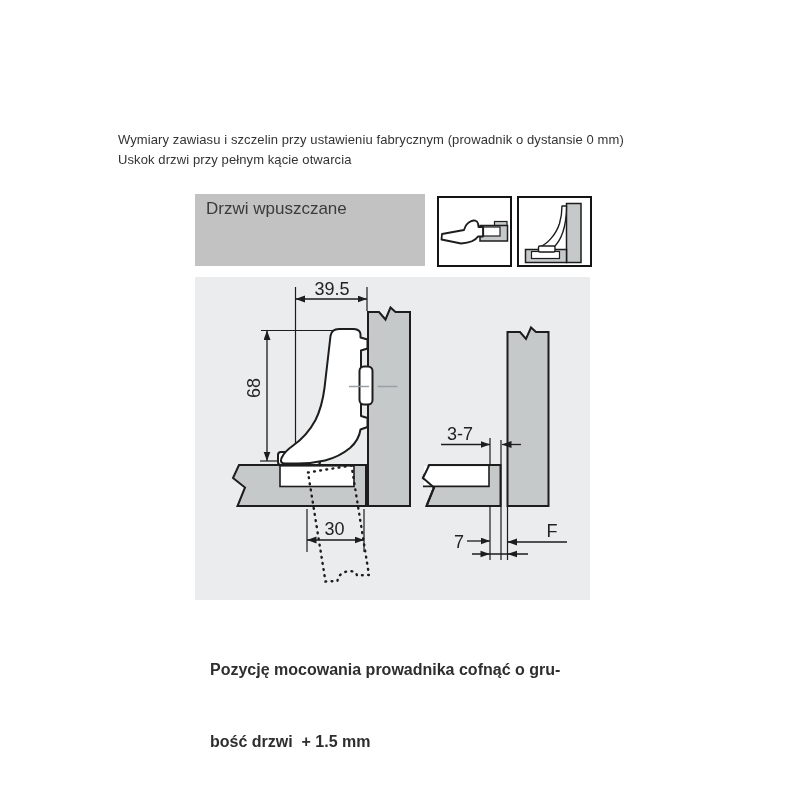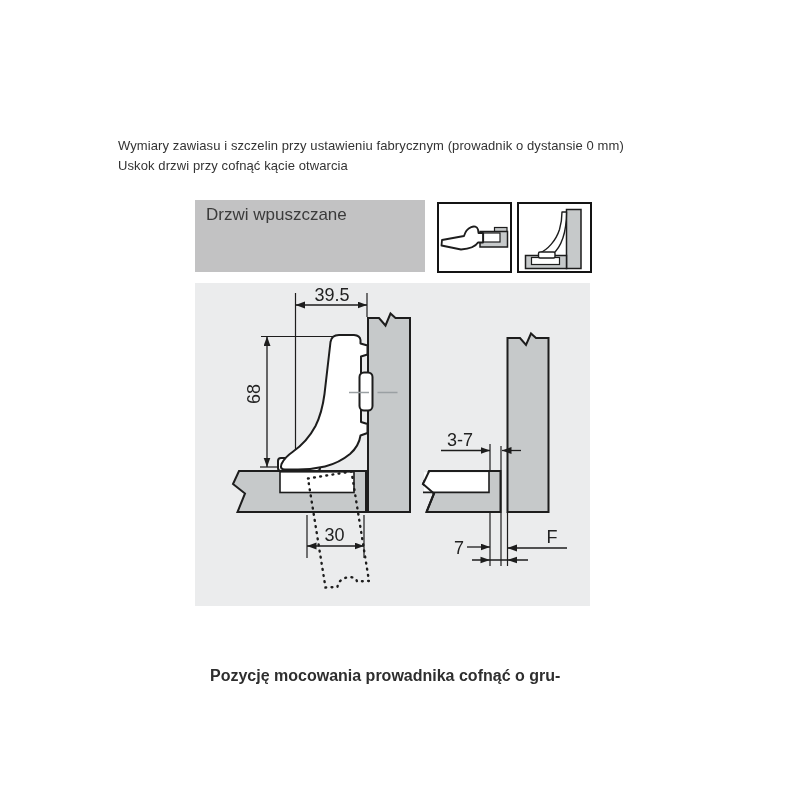--- a/index.html
+++ b/index.html
@@ -1,20 +1,20 @@
 <!DOCTYPE html>
 <html><head>
 <meta charset="utf-8">
 <style>
   html,body{margin:0;padding:0;}
   body{
     width:800px;height:800px;background:#ffffff;position:relative;
     font-family:"Liberation Sans","DejaVu Sans",sans-serif;overflow:hidden;
   }
-  .abs{position:absolute;margin-top:6px;}
+  .abs{position:absolute;}
   .intro{
     left:118px;top:130px;width:600px;
     font-size:13px;line-height:20px;color:#333;letter-spacing:.1px;
   }
   .section-bar{
     left:195px;top:194px;width:230px;height:72px;background:#c2c2c3;
     box-sizing:border-box;padding:5px 0 8px 11px;
     font-size:17px;color:#3b3b3b;
   }
   .icon-box{
@@ -37,21 +37,21 @@
   .whitepart{fill:#ffffff;stroke:#1d1d1d;stroke-width:2;}
   .dim{stroke:#1d1d1d;stroke-width:1.3;fill:none;}
   .ext{stroke:#1d1d1d;stroke-width:1.2;fill:none;}
   .ah{fill:#1d1d1d;stroke:none;}
 </style>
 </head>
 <body>
 
 <div class="abs intro">
   <div>Wymiary zawiasu i szczelin przy ustawieniu fabrycznym (prowadnik o dystansie 0 mm)</div>
-  <div>Uskok drzwi przy cofnąć kącie otwarcia</div>
+  <div>Uskok drzwi przy pełnym kącie otwarcia</div>
 </div>
 
 <div class="abs section-bar">
   <span>Drzwi wpuszczane</span>
 </div>
 
 <div class="abs icon-box box1">
   <svg width="71" height="67" viewBox="0 0 71 67">
     <rect x="55.5" y="23.5" width="12.5" height="5" fill="#c6c9ca" stroke="#1d1d1d" stroke-width="1.2"></rect>
     <rect x="41" y="27.5" width="27.5" height="15.5" fill="#c6c9ca" stroke="#1d1d1d" stroke-width="1.5"></rect>
@@ -135,13 +135,14 @@
   <text x="254" y="394" text-anchor="middle" transform="rotate(-90 254 388)">68</text>
   <text x="334.5" y="534.5" text-anchor="middle">30</text>
   <text x="460" y="440" text-anchor="middle">3-7</text>
   <text x="464" y="548" text-anchor="end">7</text>
   <text x="552" y="537" text-anchor="middle">F</text>
 </svg>
 </div>
 
 <div class="abs footer">
   <div>Pozycję mocowania prowadnika cofnąć o gru-</div>
+  <div>bość drzwi  + 1.5 mm</div>
 </div>
 
 </body></html>

